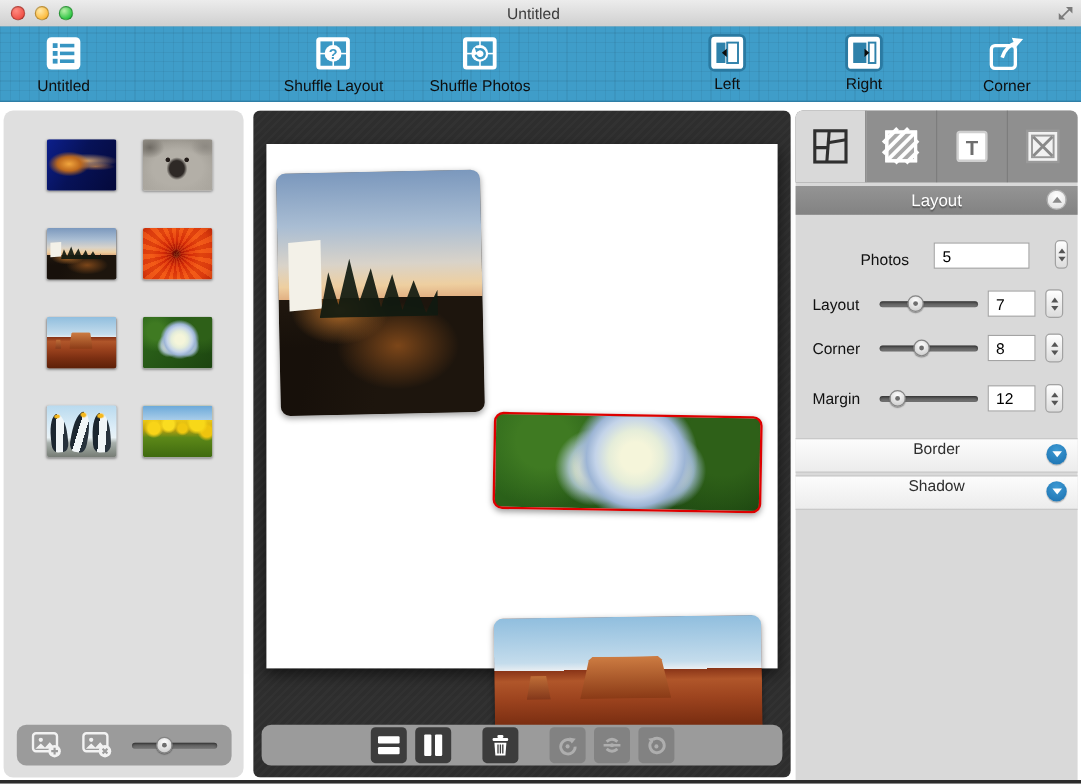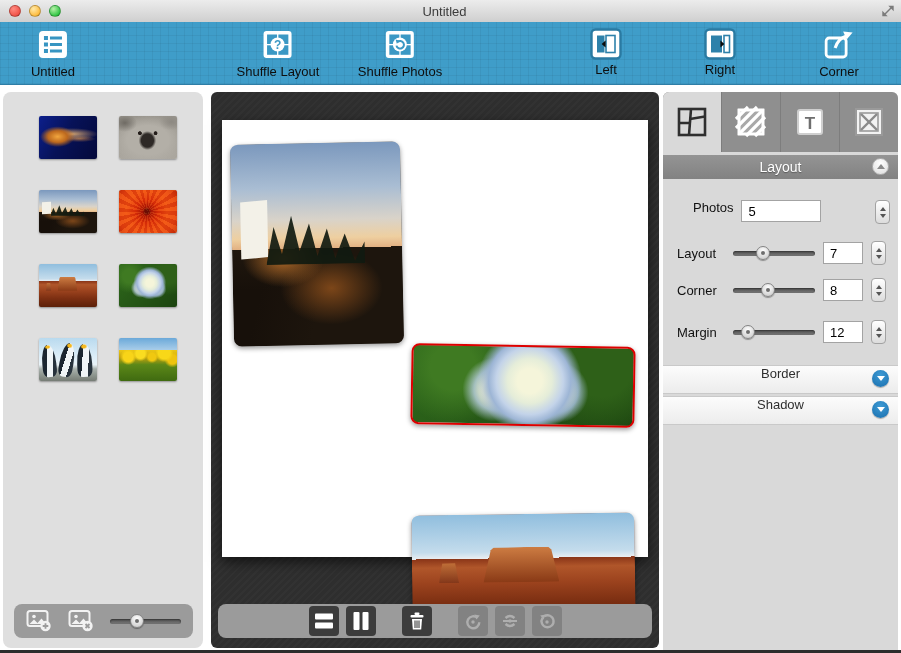--- a/index.html
+++ b/index.html
@@ -64,21 +64,21 @@
   .tab.selected{background:#d9d9d9;}
   .sec-header{height:24px;margin-top:3px;background:linear-gradient(#949494,#828282);display:flex;
     align-items:center;justify-content:center;position:relative;color:#fff;font-size:14px;
     text-shadow:0 1px 1px rgba(0,0,0,.35);}
   .disc{width:17px;height:17px;border-radius:50%;display:flex;align-items:center;justify-content:center;
     position:absolute;right:9px;top:3px;}
   .disc.up{background:radial-gradient(circle at 50% 30%,#ffffff,#dcdcdc);border:1px solid #b0b0b0;box-sizing:border-box;}
   .disc.up i{width:0;height:0;border-left:4px solid transparent;border-right:4px solid transparent;border-bottom:5px solid #8a8a8a;}
   .disc.down{background:radial-gradient(circle at 50% 30%,#3d9ad4,#1a6fae);box-shadow:0 1px 1px rgba(0,0,0,.3);}
   .disc.down i{width:0;height:0;border-left:4px solid transparent;border-right:4px solid transparent;border-top:5px solid #fff;}
-  .photos-row{display:flex;align-items:flex-start;margin:21px 8px 0 30px;gap:8px;}
+  .photos-row{display:flex;align-items:flex-end;margin:21px 8px 0 54px;gap:21px;}
   .lab{font-size:13px;color:#111;}
   .field{height:20px;border:1px solid #a3a3a3;background:#fff;font-size:13px;
     font-family:"Liberation Sans",sans-serif;padding:0 0 0 6px;box-sizing:content-box;}
   .field.wide{width:72px;}
   .field.small{width:32px;}
   .stepper{width:15px;height:24px;background:linear-gradient(#ffffff,#dcdcdc);border:1px solid #a2a2a2;
     border-radius:4px;display:flex;flex-direction:column;align-items:center;justify-content:center;gap:3px;
     box-sizing:border-box;}
   .stepper i{width:0;height:0;border-left:3.5px solid transparent;border-right:3.5px solid transparent;}
   .stepper .up{border-bottom:4.5px solid #555;}

